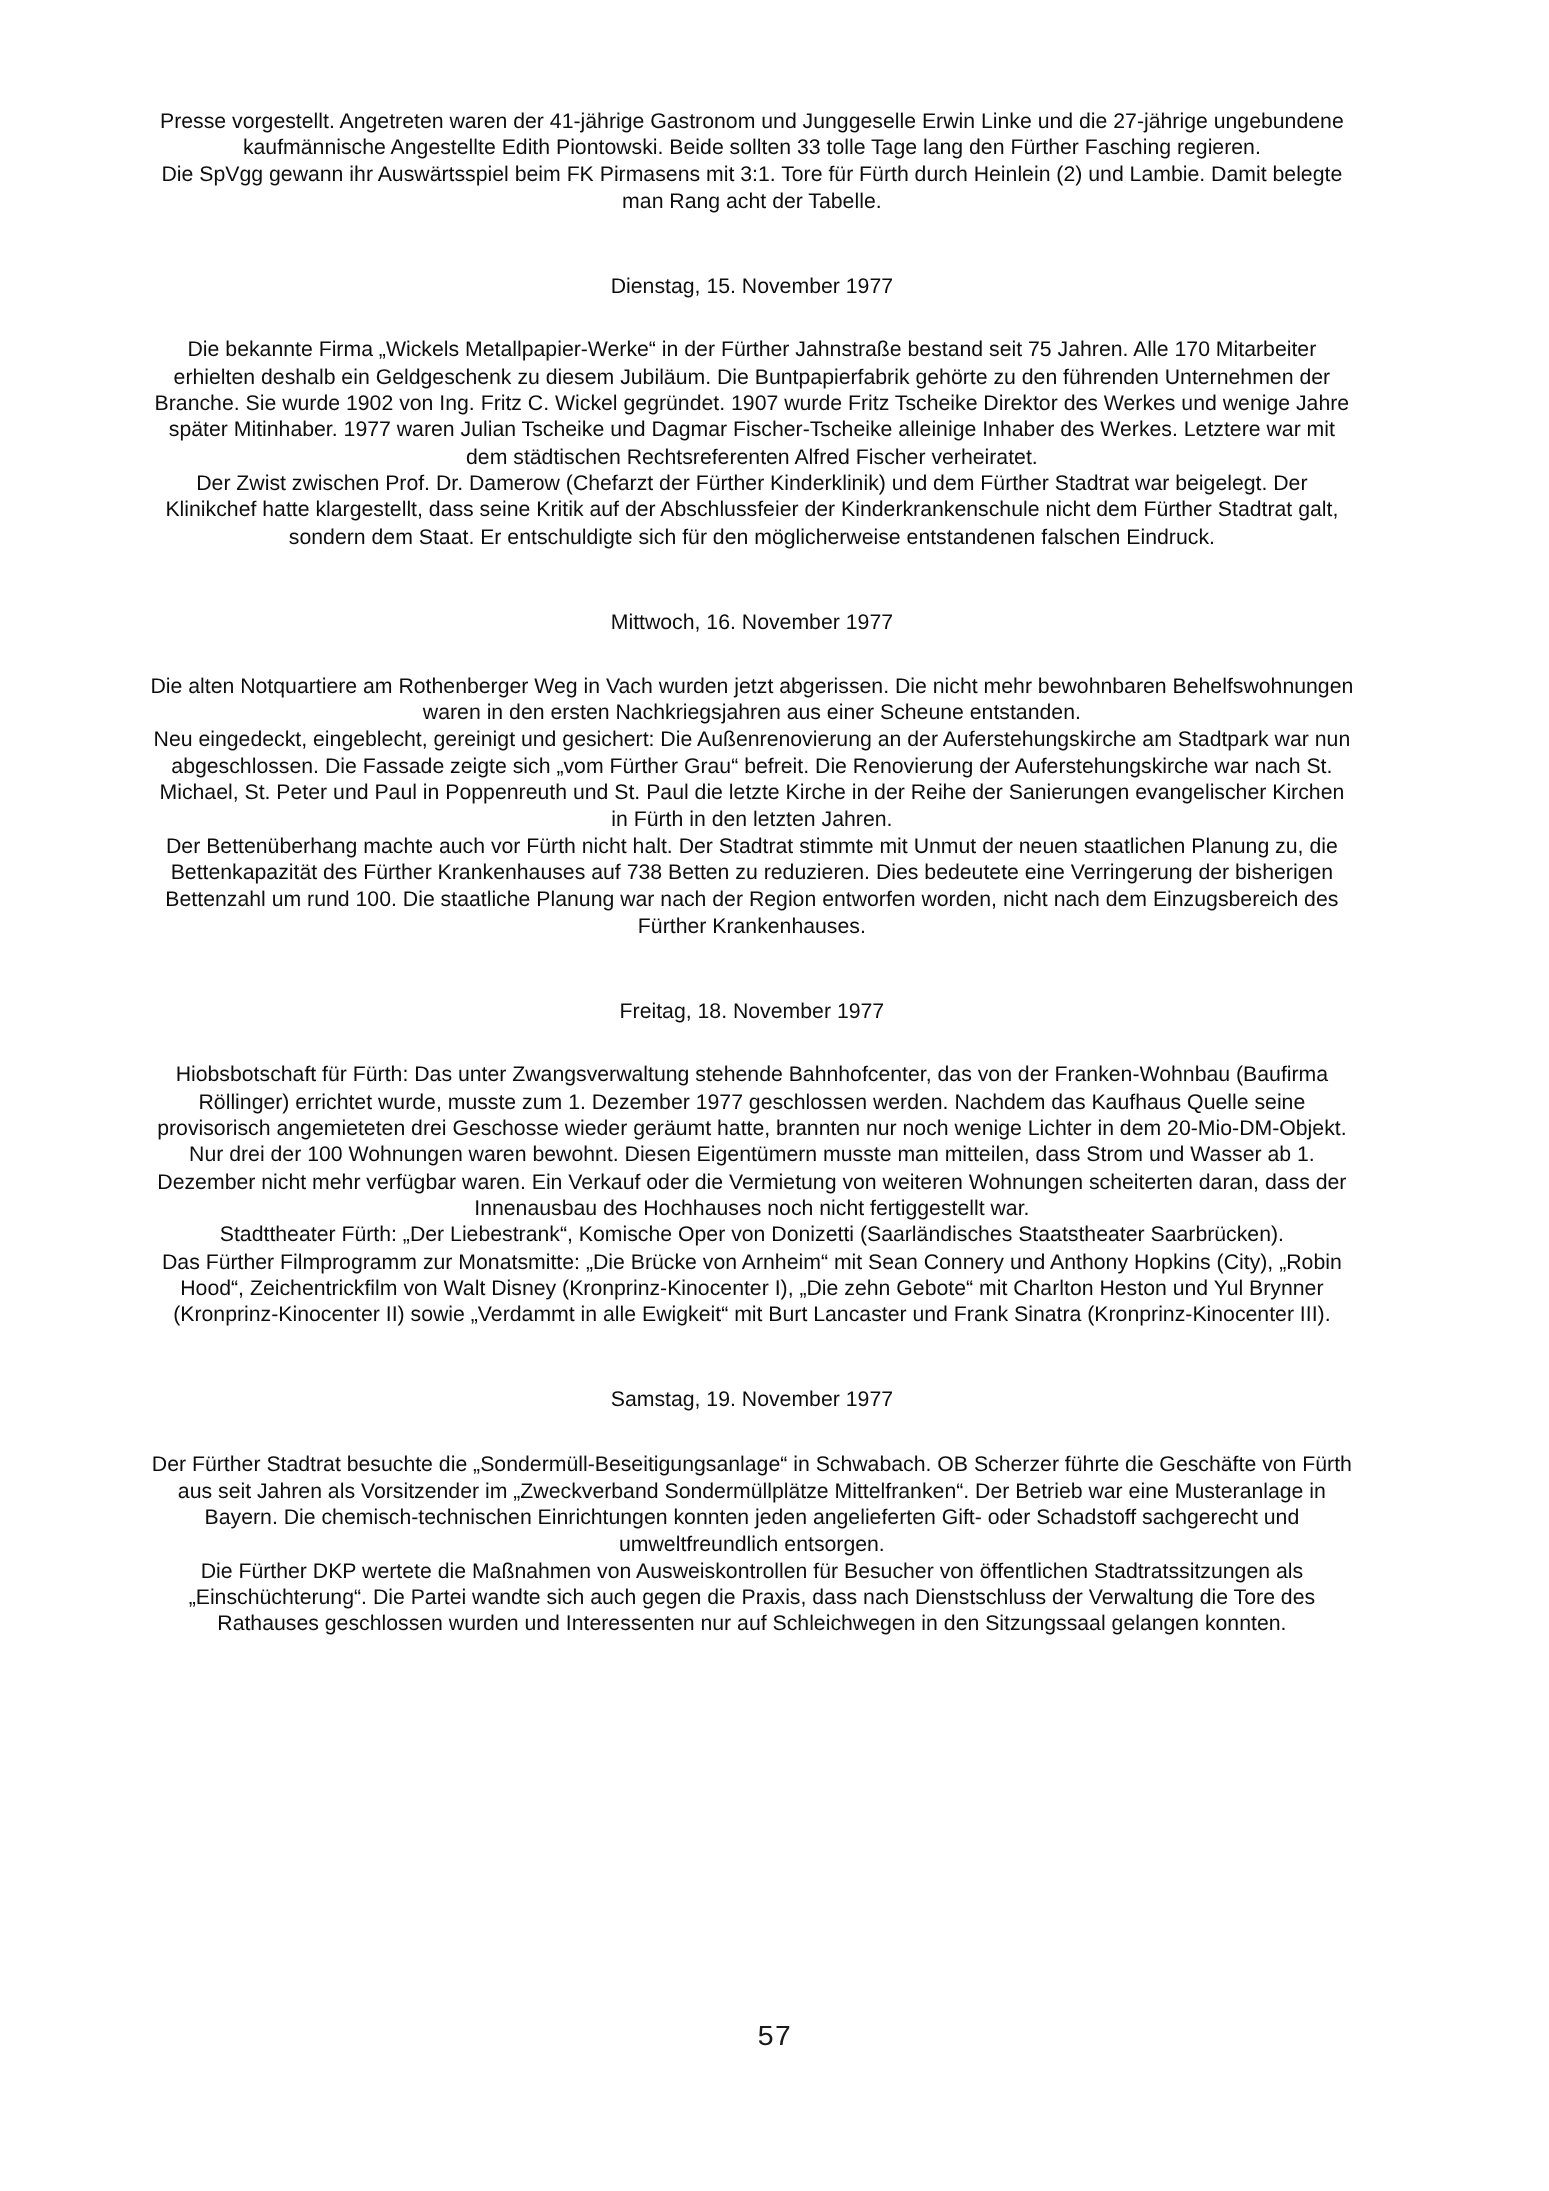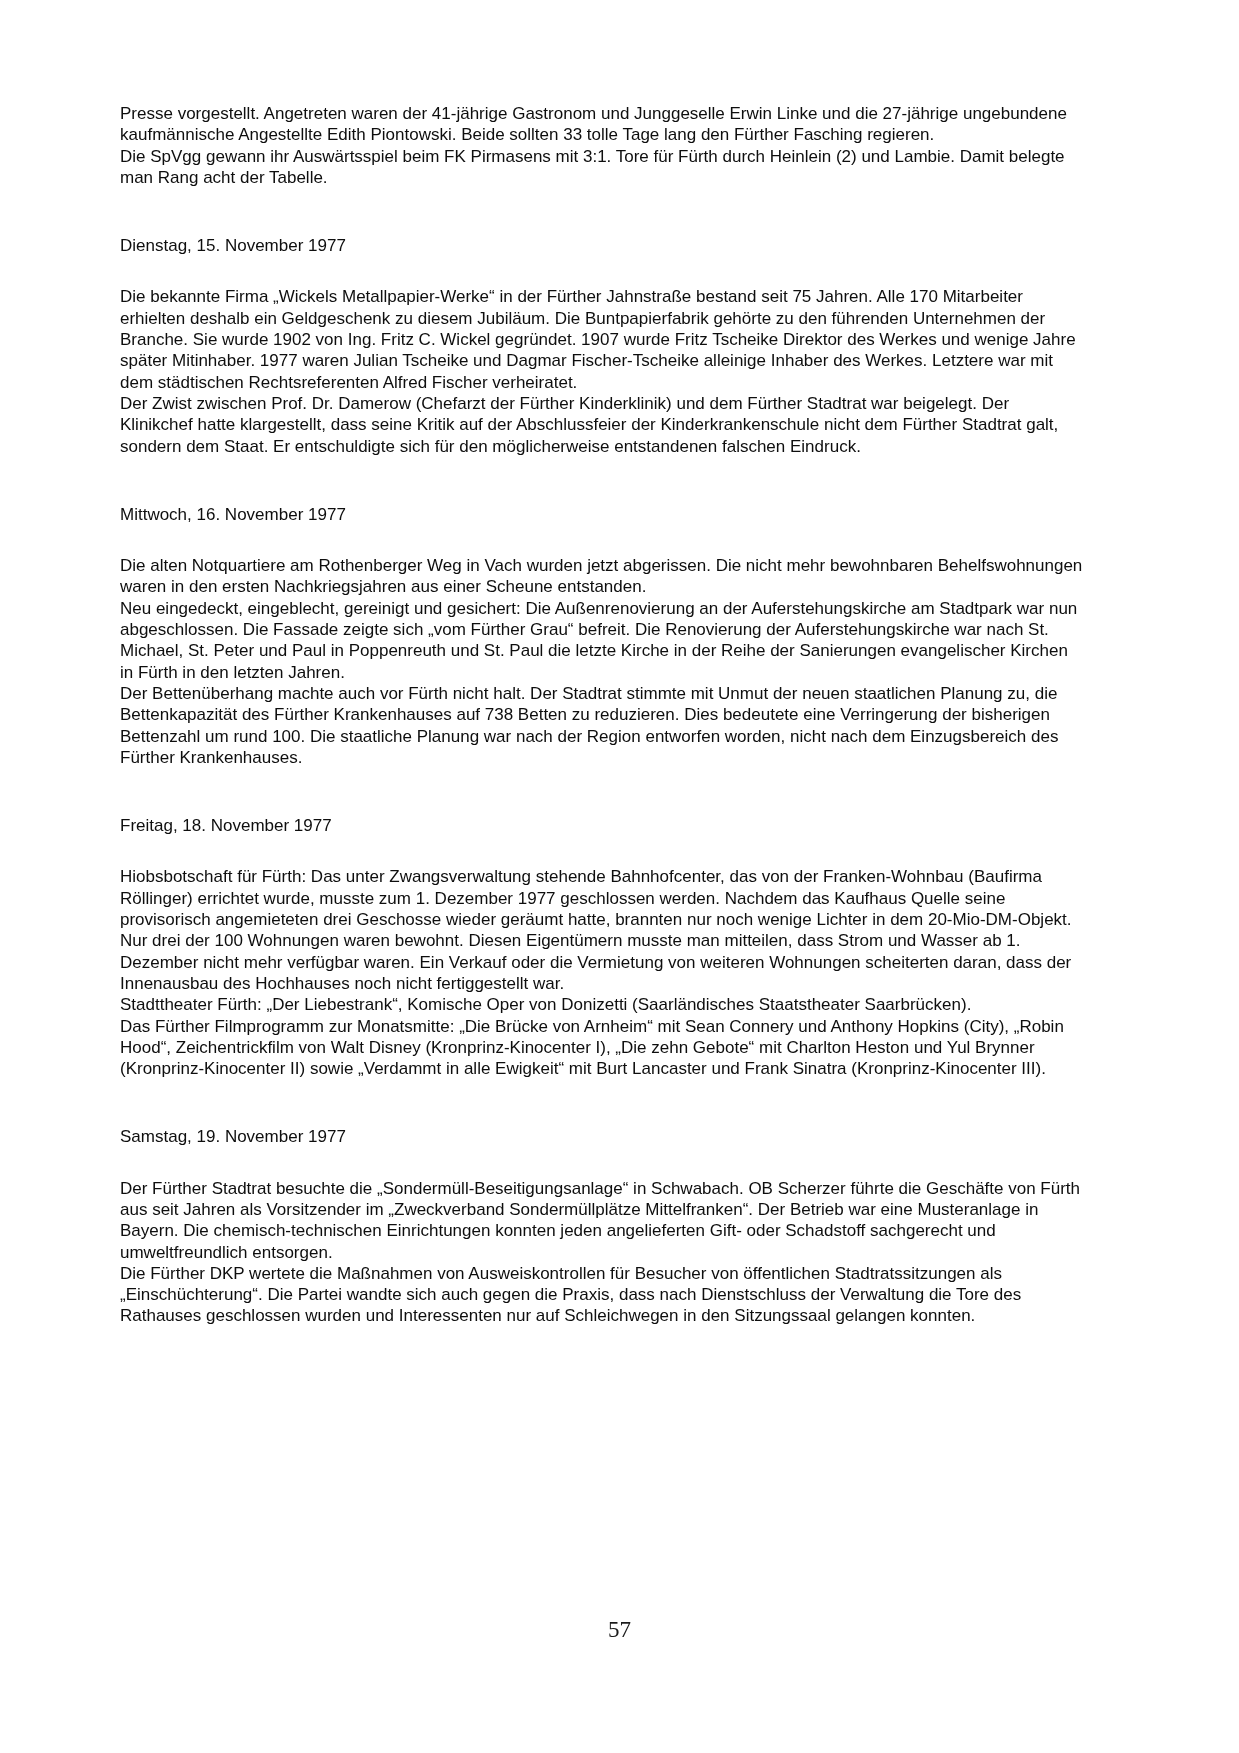--- a/index.html
+++ b/index.html
@@ -11,44 +11,44 @@
     height: 1753px;
     background: #ffffff;
     position: relative;
     font-family: "Liberation Sans", sans-serif;
     color: #0e0e0e;
     overflow: hidden;
   }
   .text-block {
     position: absolute;
     left: 120px;
-    top: 103px;
+    top: 86px;
     width: 963px;
     font-size: 17px;
     line-height: 21.3px;
-    text-align: left;
+    text-align: center;
   }
   .text-block p {
     margin: 0;
     padding: 0;
   }
   .text-block h2 {
     font-size: 17px;
     line-height: 21.3px;
     font-weight: normal;
     margin: 47px 0 30px 0;
     padding: 0;
   }
   .page-number {
     position: absolute;
     top: 1617px;
     left: 0;
     width: 100%;
     text-align: center;
-    font-family: Liberation Serif, serif;
+    font-family: Liberation Mono, monospace;
     font-size: 23px;
     color: #1a1a1a;
   }
 </style>
 </head>
 <body>
 
 <div class="page">
   <div class="text-block">
 

